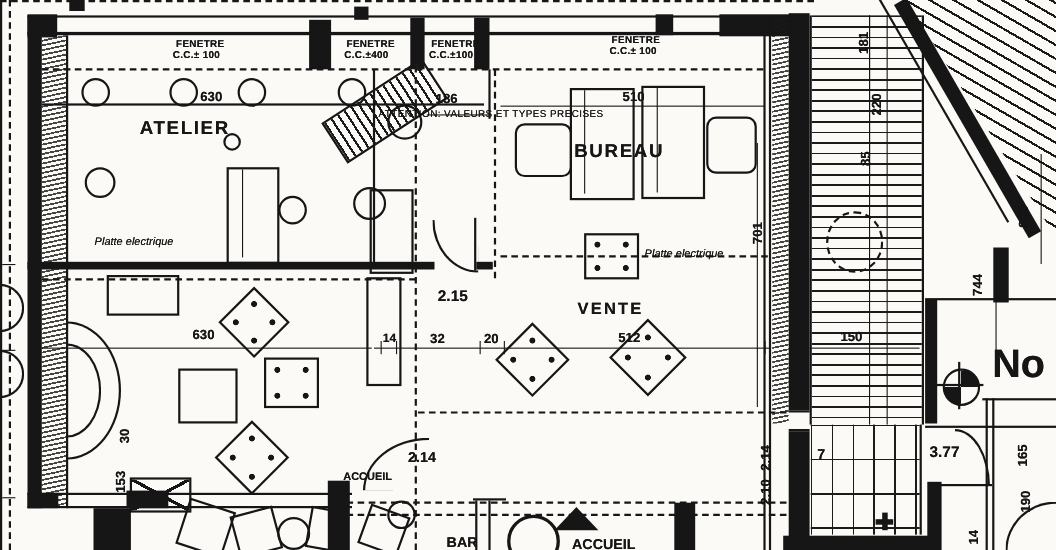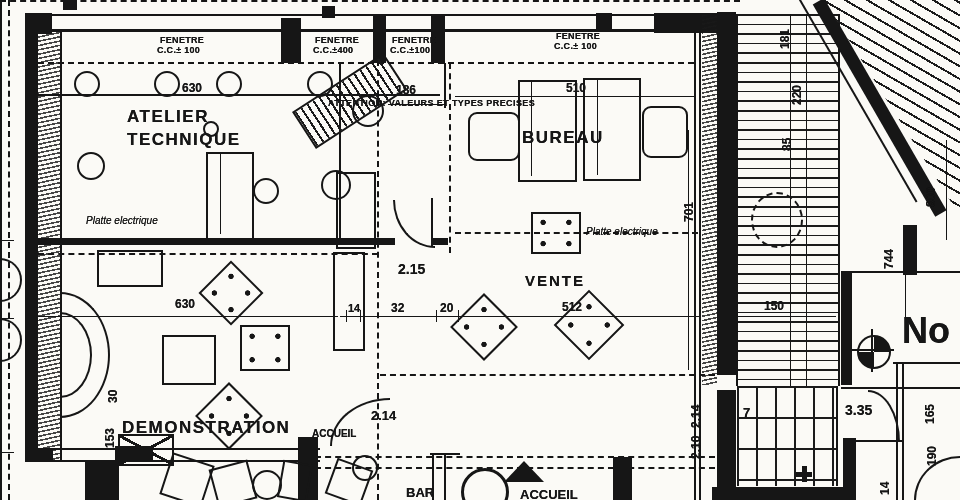--- a/index.html
+++ b/index.html
@@ -205,32 +205,30 @@
 
   <div class="t sm" style="left:160px;top:36px">FENETRE</div>
   <div class="t sm" style="left:157px;top:46px">C.C.± 100</div>
   <div class="t sm" style="left:315px;top:36px">FENETRE</div>
   <div class="t sm" style="left:313px;top:46px">C.C.±400</div>
   <div class="t sm" style="left:392px;top:36px">FENETRE</div>
   <div class="t sm" style="left:390px;top:46px">C.C.±100</div>
   <div class="t sm" style="left:556px;top:32px">FENETRE</div>
   <div class="t sm" style="left:554px;top:42px">C.C.± 100</div>
 
-  <div class="t" style="left:328px;top:99px;font-size:9px;font-weight:bold;letter-spacing:.4px">ATTENTION: VALEURS ET TYPES PRECISES</div>
+  <div class="t" style="left:344px;top:99px;font-size:9px;font-weight:normal;letter-spacing:.4px">ATTENTION: VALEURS ET TYPES PRECISES</div>
 
   <div class="t dim" style="left:182px;top:82px">630</div>
   <div class="t dim" style="left:396px;top:84px">186</div>
   <div class="t dim" style="left:566px;top:82px">510</div>
 
   <div class="t room" style="left:127px;top:108px">ATELIER</div>
-  <div class="t room" style="left:127px;top:131px">TECHNIQUE</div>
   <div class="circ" style="left:203px;top:121px;width:12px;height:12px"></div>
   <div class="t room" style="left:522px;top:129px">BUREAU</div>
   <div class="t" style="left:525px;top:273px;font-size:15px;font-weight:bold;letter-spacing:2px">VENTE</div>
-  <div class="t room" style="left:122px;top:419px">DEMONSTRATION</div>
   <div class="t" style="left:902px;top:313px;font-size:36px;font-weight:bold">No</div>
 
   <div class="t ital" style="left:86px;top:216px">Platte electrique</div>
   <div class="t ital" style="left:586px;top:227px">Platte electrique</div>
 
   <div class="t dimL" style="left:398px;top:262px">2.15</div>
   <div class="t dim rot" style="left:683px;top:222px">701</div>
   <div class="t dim" style="left:562px;top:301px">512</div>
   <div class="t dim" style="left:440px;top:302px">20</div>
   <div class="t dim" style="left:391px;top:302px">32</div>
@@ -243,21 +241,21 @@
 
   <div class="t" style="left:406px;top:486px;font-size:13px;font-weight:bold">BAR</div>
   <div class="t" style="left:520px;top:488px;font-size:13px;font-weight:bold">ACCUEIL</div>
 
   <div class="t dim" style="left:764px;top:300px">150</div>
   <div class="t dim rot" style="left:779px;top:49px">181</div>
   <div class="t dim rot" style="left:791px;top:105px">220</div>
   <div class="t dim rot" style="left:781px;top:151px">85</div>
   <div class="t dim rot" style="left:883px;top:269px">744</div>
   <div class="t dim rot" style="left:925px;top:207px">800</div>
-  <div class="t dimL" style="left:845px;top:403px">3.35</div>
+  <div class="t dimL" style="left:845px;top:403px">3.77</div>
   <div class="t dim rot" style="left:924px;top:424px">165</div>
   <div class="t dim rot" style="left:926px;top:466px">190</div>
   <div class="t dim rot" style="left:879px;top:495px">14</div>
   <div class="t dim rot" style="left:690px;top:428px">2.14</div>
   <div class="t dim rot" style="left:690px;top:459px">2.10</div>
   <div class="t" style="left:743px;top:406px;font-size:13px;font-weight:bold">7</div>
 
 </div>
 
 </body></html>

